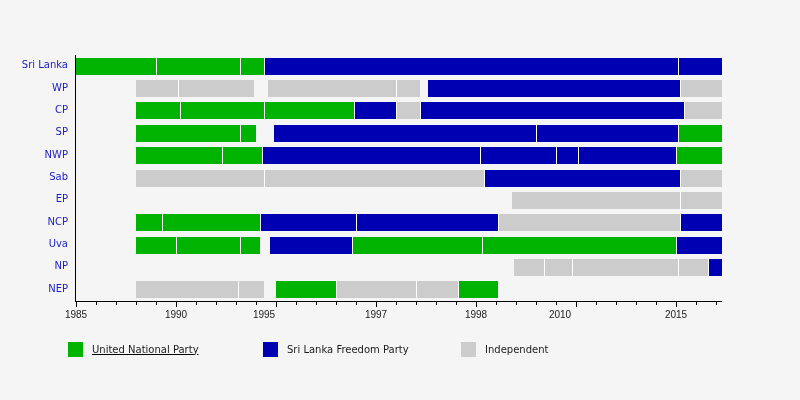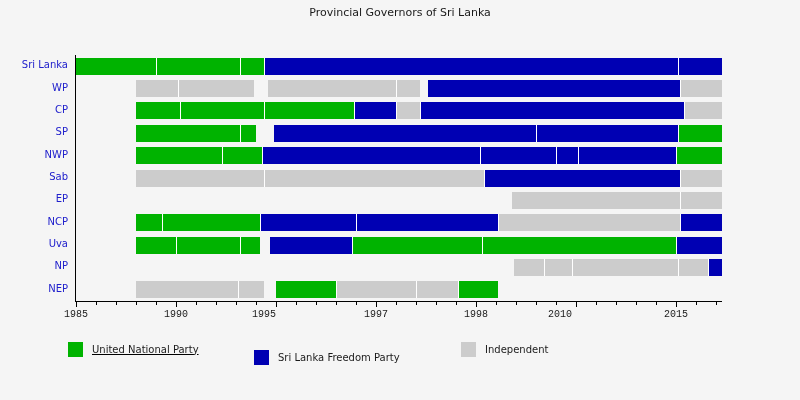--- a/index.html
+++ b/index.html
@@ -96,21 +96,21 @@
     width: 1px;
     height: 3px;
     background: #000000;
   }
   .xtick-label {
     position: absolute;
     top: 309px;
     font-size: 10px;
     color: #1a1a1a;
     transform: translateX(-50%);
-    font-family: Liberation Mono, monospace;
+    font-family: Liberation Sans, sans-serif;
     white-space: nowrap;
   }
   #legend {
     position: absolute;
     left: 68px;
     top: 341px;
     height: 18px;
   }
   .legend-item {
     position: absolute;
@@ -130,21 +130,20 @@
     margin-left: 9px;
     font-family: "DejaVu Sans", sans-serif;
     white-space: nowrap;
   }
 </style>
 </head>
 <body>
 
 <div id="root">
 
-  <div id="chart-title">Provincial Governors of Sri Lanka</div>
 
   <div id="yaxis-line"></div>
   <div id="xaxis-line"></div>
 
   <div id="ylabels">
       <div class="ylabel" style="top: 59.1818px;">Sri Lanka</div>
       <div class="ylabel" style="top: 81.5455px;">WP</div>
       <div class="ylabel" style="top: 103.909px;">CP</div>
       <div class="ylabel" style="top: 126.273px;">SP</div>
       <div class="ylabel" style="top: 148.636px;">NWP</div>
@@ -325,21 +324,21 @@
         <div class="seg seg-unp" style="left: 382px; width: 40px;"></div>
         <div class="divider" style="left: 382px;"></div>
       </div>
     </div>
 
   <div id="legend">
       <div class="legend-item" style="left: 0px; text-decoration: underline;">
         <span class="legend-swatch" style="background: rgb(0, 179, 0);"></span>
         <span class="legend-text">United National Party</span>
       </div>
-      <div class="legend-item" style="left: 186px; margin-top: 8px;">
+      <div class="legend-item" style="left: 195px;">
         <span class="legend-swatch" style="background: rgb(0, 0, 179);"></span>
         <span class="legend-text">Sri Lanka Freedom Party</span>
       </div>
       <div class="legend-item" style="left: 393px;">
         <span class="legend-swatch" style="background: rgb(204, 204, 204);"></span>
         <span class="legend-text">Independent</span>
       </div>
     </div>
 
 </div>

